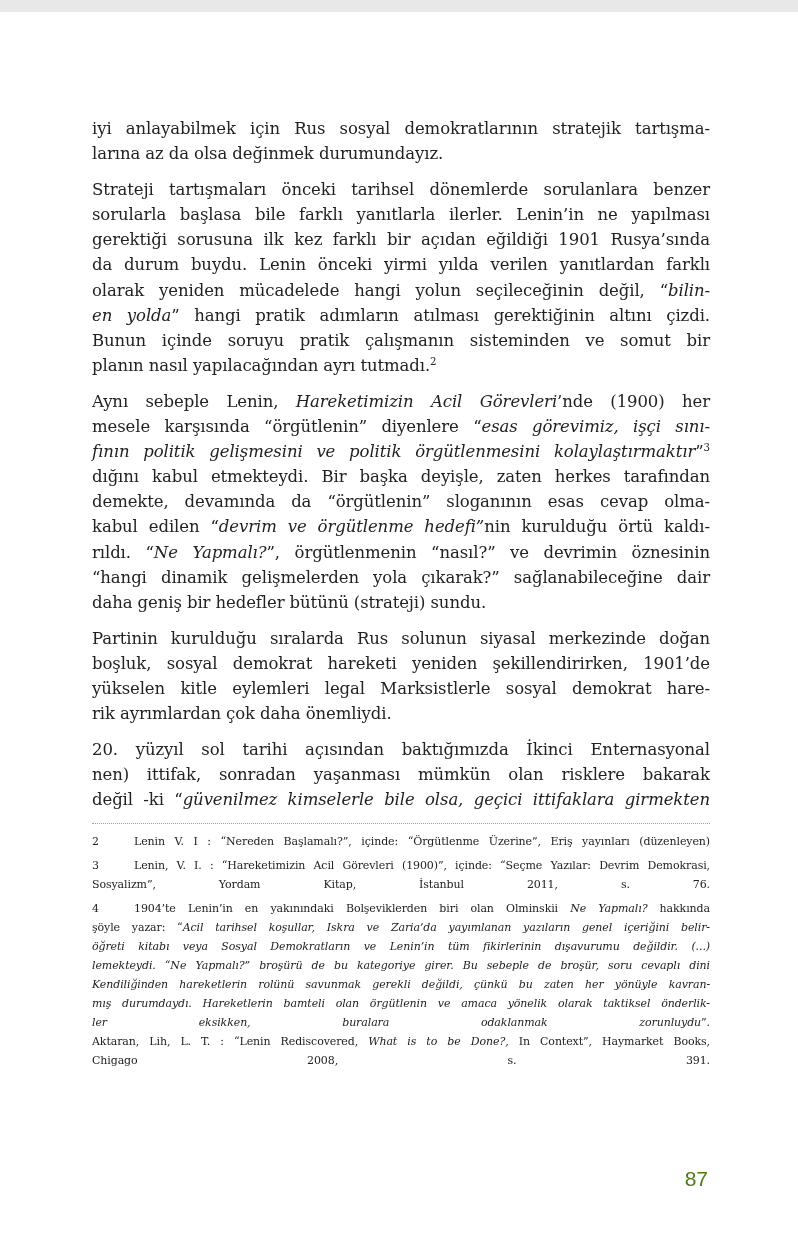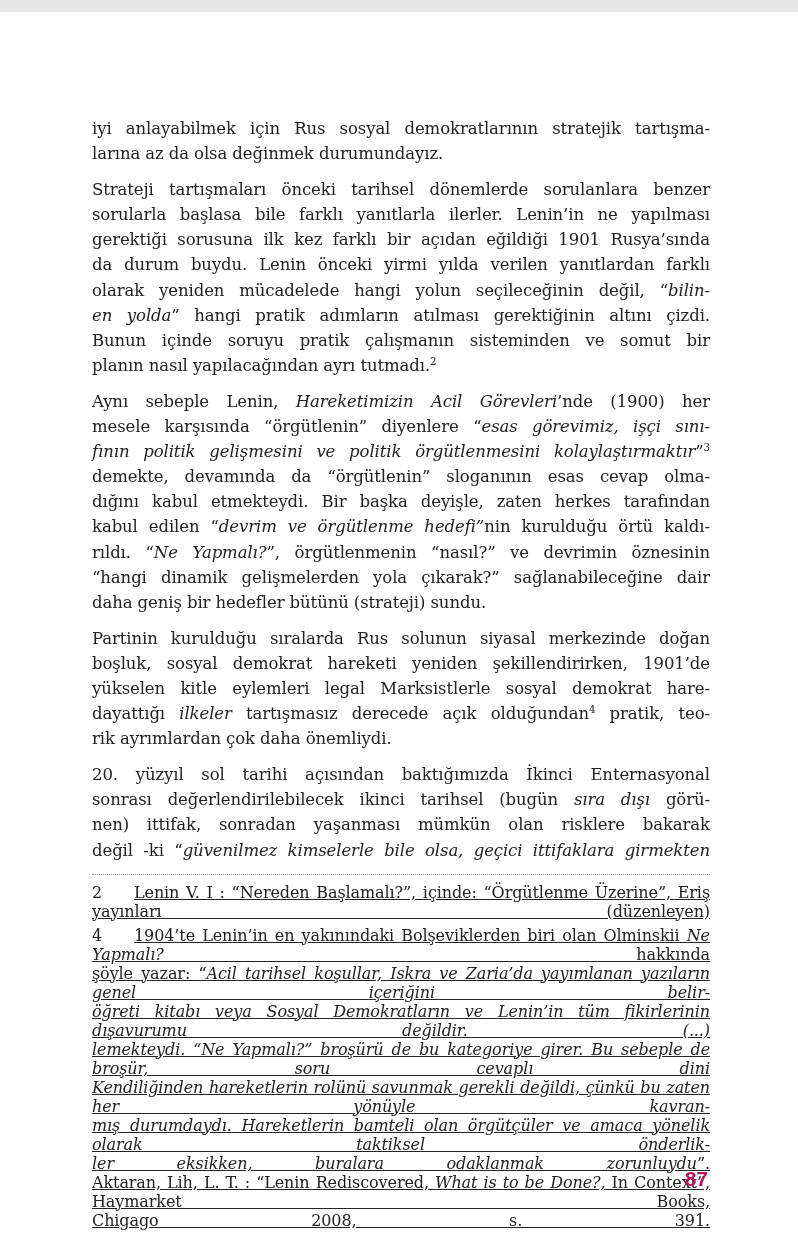--- a/index.html
+++ b/index.html
@@ -34,36 +34,35 @@
     line-height: 0;
     vertical-align: super;
   }
   .fn-sep {
     border-top: 1px dotted #9b9b9b;
     margin-top: 4px;
     margin-bottom: 8px;
   }
   .footnote { margin-bottom: 5px; }
   .footnote .line {
-    font-size: 16px;
+    font-size: 11px;
     line-height: 19px;
     letter-spacing: -0.1px;
     text-align: justify;
     text-align-last: justify;
-    text-decoration: underline;
   }
   .fnnum { display: inline-block; width: 42px; }
   .page-number {
     position: absolute;
     top: 1155px;
     right: 90px;
     font-family: "Liberation Sans", sans-serif;
-    font-weight: bold;
+    font-weight: normal;
     font-size: 21px;
-    color: #be185d;
+    color: #4d7c0f;
   }
 </style>
 </head>
 <body>
 
 <div class="page">
   <div class="text-block">
     <div class="body-text">
       <div class="para">
           <div class="line"><span>iyi anlayabilmek için Rus sosyal demokratlarının stratejik tartışma-</span></div>
@@ -76,53 +75,55 @@
           <div class="line"><span>da durum buydu. Lenin önceki yirmi yılda verilen yanıtlardan farklı</span></div>
           <div class="line"><span>olarak yeniden mücadelede hangi yolun seçileceğinin değil, “</span><span class="it">bilin-</span></div>
           <div class="line"><span class="it">en yolda</span><span>” hangi pratik adımların atılması gerektiğinin altını çizdi.</span></div>
           <div class="line"><span>Bunun içinde soruyu pratik çalışmanın sisteminden ve somut bir</span></div>
           <div class="line last"><span>planın nasıl yapılacağından ayrı tutmadı.</span><sup>2</sup></div>
         </div>
       <div class="para">
           <div class="line"><span>Aynı sebeple Lenin, </span><span class="it">Hareketimizin Acil Görevleri</span><span>’nde (1900) her</span></div>
           <div class="line"><span>mesele karşısında “örgütlenin” diyenlere “</span><span class="it">esas görevimiz, işçi sını-</span></div>
           <div class="line"><span class="it">fının politik gelişmesini ve politik örgütlenmesini kolaylaştırmaktır</span><span>”</span><sup>3</sup></div>
+          <div class="line"><span>dığını kabul etmekteydi. Bir başka deyişle, zaten herkes tarafından</span></div>
           <div class="line"><span>demekte, devamında da “örgütlenin” sloganının esas cevap olma-</span></div>
-          <div class="line"><span>dığını kabul etmekteydi. Bir başka deyişle, zaten herkes tarafından</span></div>
           <div class="line"><span>kabul edilen “</span><span class="it">devrim ve örgütlenme hedefi”</span><span>nin kurulduğu örtü kaldı-</span></div>
           <div class="line"><span>rıldı. “</span><span class="it">Ne Yapmalı?</span><span>”,  örgütlenmenin “nasıl?” ve devrimin öznesinin</span></div>
           <div class="line"><span>“hangi dinamik gelişmelerden yola çıkarak?” sağlanabileceğine dair</span></div>
           <div class="line last"><span>daha geniş bir hedefler bütünü (strateji) sundu.</span></div>
         </div>
       <div class="para">
           <div class="line"><span>Partinin kurulduğu sıralarda Rus solunun siyasal merkezinde doğan</span></div>
           <div class="line"><span>boşluk, sosyal demokrat hareketi yeniden şekillendirirken, 1901’de</span></div>
           <div class="line"><span>yükselen kitle eylemleri legal Marksistlerle sosyal demokrat hare-</span></div>
-          <div class="line"><span>dayattığı </span><span class="it">ilkeler</span><span> tartışmasız derecede açık olduğundan</span><sup>4</sup><span> pratik, teo-</span></div>
           <div class="line last"><span>rik ayrımlardan çok daha önemliydi.</span></div>
         </div>
       <div class="para">
           <div class="line"><span>20. yüzyıl sol tarihi açısından baktığımızda İkinci Enternasyonal</span></div>
-          <div class="line"><span>sonrası değerlendirilebilecek ikinci tarihsel (bugün </span><span class="it">sıra dışı</span><span> görü-</span></div>
           <div class="line"><span>nen) ittifak, sonradan yaşanması mümkün olan risklere bakarak</span></div>
           <div class="line"><span>değil -ki “</span><span class="it">güvenilmez kimselerle bile olsa, geçici ittifaklara girmekten</span></div>
         </div>
     </div>
     <div class="fn-sep"></div>
     <div class="footnotes">
       <div class="footnote">
           <div class="line"><span class="fnnum">2</span><span>Lenin V. I : “Nereden Başlamalı?”, içinde: “Örgütlenme Üzerine”, Eriş yayınları (düzenleyen)</span></div>
         </div>
       <div class="footnote">
+          <div class="line"><span class="fnnum">3</span><span>Lenin, V. I. : “Hareketimizin Acil Görevleri (1900)”, içinde: “Seçme Yazılar: Devrim Demokrasi,</span></div>
+          <div class="line last"><span>Sosyalizm”, Yordam Kitap, İstanbul 2011, s. 76.</span></div>
+        </div>
+      <div class="footnote">
           <div class="line"><span class="fnnum">4</span><span>1904’te Lenin’in en yakınındaki Bolşeviklerden biri olan Olminskii </span><span class="it">Ne Yapmalı?</span><span> hakkında</span></div>
           <div class="line"><span>şöyle yazar: “</span><span class="it">Acil tarihsel koşullar, Iskra ve Zaria’da yayımlanan yazıların genel içeriğini belir-</span></div>
           <div class="line"><span class="it">öğreti kitabı veya Sosyal Demokratların ve Lenin’in tüm fikirlerinin dışavurumu değildir. (...)</span></div>
           <div class="line"><span class="it">lemekteydi. “Ne Yapmalı?” broşürü de bu kategoriye girer. Bu sebeple de broşür, soru cevaplı dini</span></div>
           <div class="line"><span class="it">Kendiliğinden hareketlerin rolünü savunmak gerekli değildi, çünkü bu zaten her yönüyle kavran-</span></div>
-          <div class="line"><span class="it">mış durumdaydı. Hareketlerin bamteli olan örgütçüler ve amaca yönelik olarak taktiksel önderlik-</span></div>
+          <div class="line"><span class="it">mış durumdaydı. Hareketlerin bamteli olan örgütlenin ve amaca yönelik olarak taktiksel önderlik-</span></div>
           <div class="line last"><span class="it">ler eksikken, buralara odaklanmak zorunluydu</span><span>”.</span></div>
           <div class="line"><span>Aktaran, Lih, L. T. : “Lenin Rediscovered, </span><span class="it">What is to be Done?,</span><span> In Context”, Haymarket Books,</span></div>
           <div class="line last"><span>Chigago 2008, s. 391.</span></div>
         </div>
     </div>
   </div>
   <div class="page-number">87</div>
 </div>
 
 </body></html>

